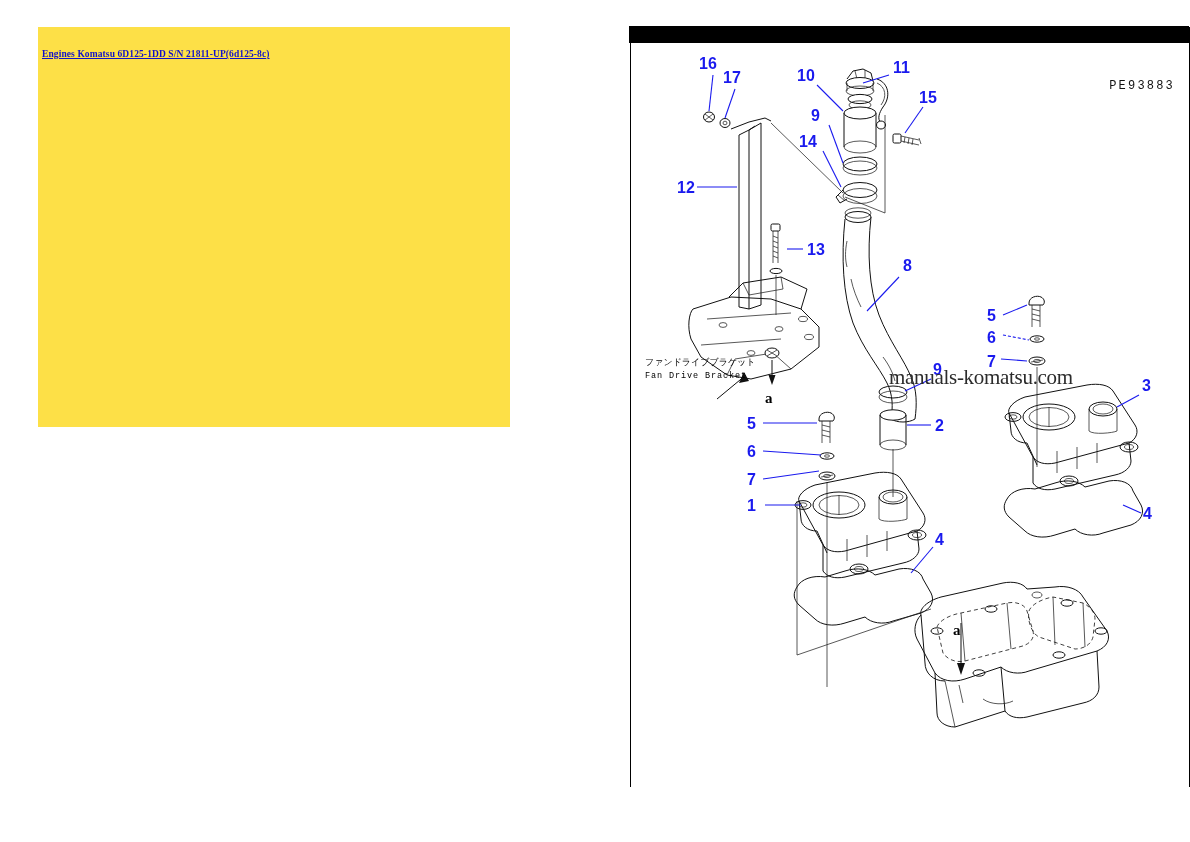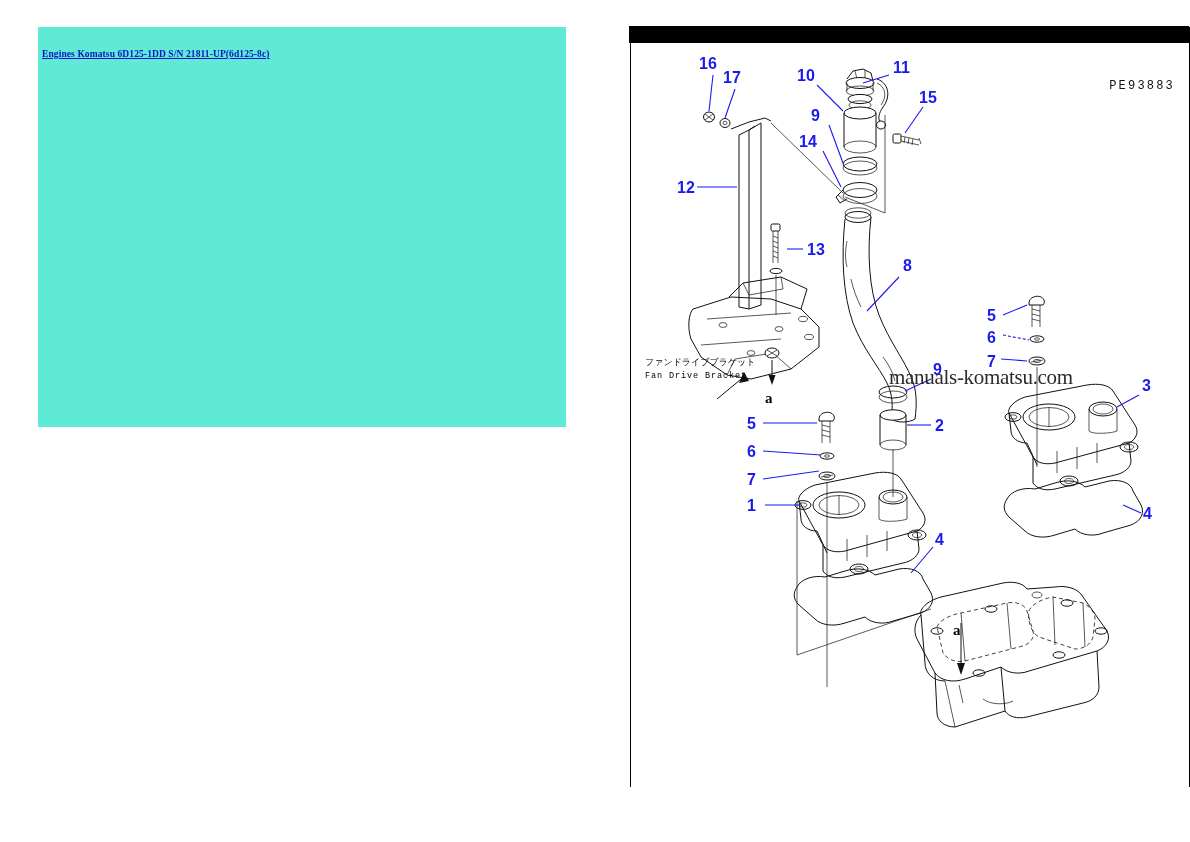--- a/index.html
+++ b/index.html
@@ -16,23 +16,23 @@
     width: 1190px;
     height: 842px;
     background: #ffffff;
   }
 
   
   #left-panel {
     position: absolute;
     left: 38px;
     top: 27px;
-    width: 528px;
+    width: 472px;
     height: 400px;
-    background: #5eead4;
+    background: #fde047;
   }
   #left-panel-link {
     position: absolute;
     left: 4px;
     top: 22px;
     color: #1111cc;
     font-family: "Liberation Serif", serif;
     font-size: 9.5px;
     font-weight: bold;
     letter-spacing: 0.1px;

